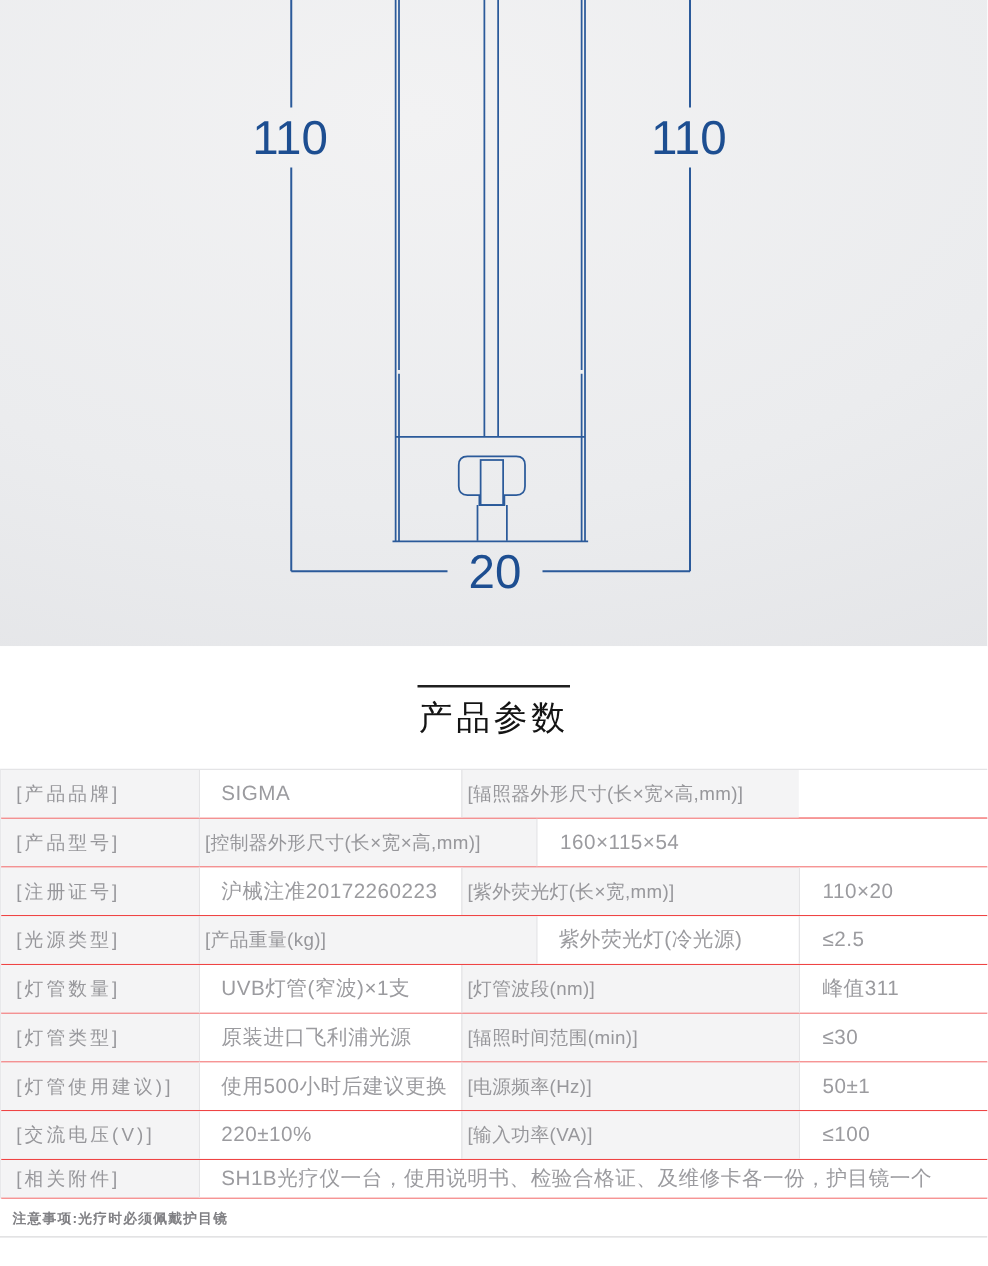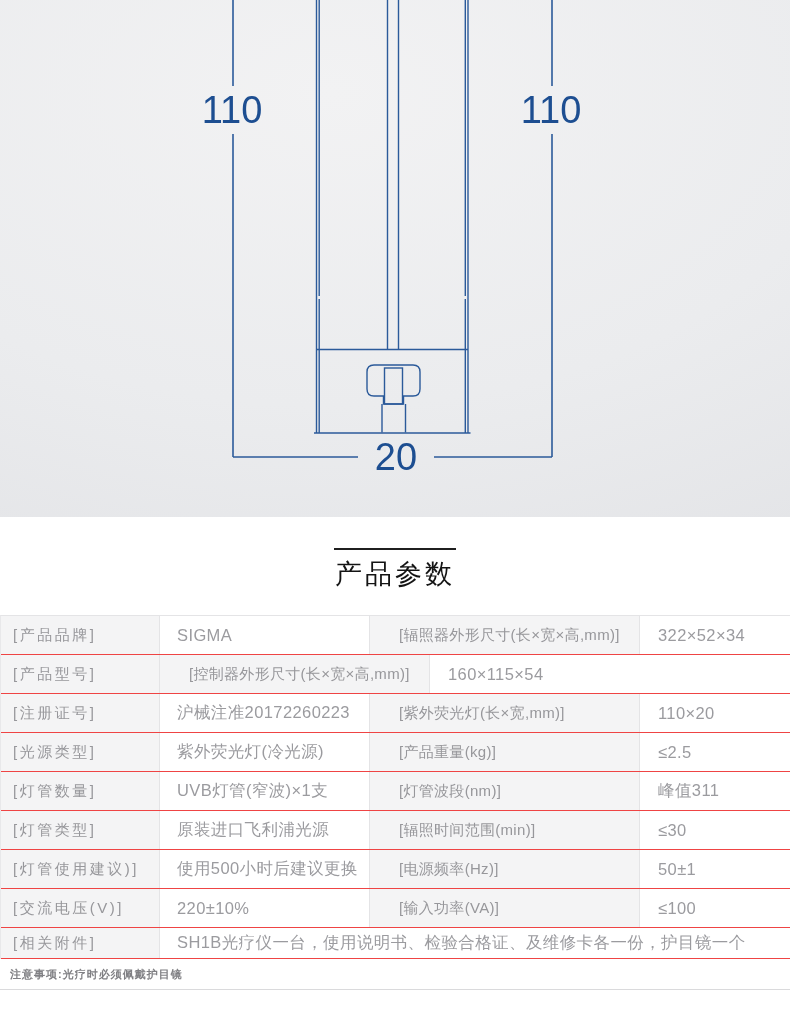--- a/index.html
+++ b/index.html
@@ -31,21 +31,21 @@
     width:790px;
     border-top:1px solid #e4e4e6;
     border-left:1px solid #e8e8ea;
     color:#9a9a9e;
   }
   .row { display:flex; width:100%; height:39px; border-bottom:1px solid #ef4444; }
   .row.acc { height:31px; }
   .cell { display:flex; align-items:center; overflow:hidden; white-space:nowrap; }
   .c1 { width:158px; background:#f4f4f5; padding-left:12px; }
   .c2 { width:210px; background:#ffffff; padding-left:17px; border-left:1px solid #e4e4e6; }
-  .c3 { width:270px; background:#f4f4f5; padding-left:29px; border-left:1px solid #e4e4e6; }
+  .c3 { width:270px; background:#f4f4f5; padding-left:4px; border-left:1px solid #e4e4e6; }
   .c4 { flex:1; background:#ffffff; padding-left:18px; border-left:1px solid #e4e4e6; }
   .label { font-size:15px; color:#97979b; }
   .c1.label { letter-spacing:2.5px; }
   .c3.label { letter-spacing:0.3px; }
   .value { font-size:16.5px; color:#9b9b9f; letter-spacing:0.4px; }
   .acc-value { flex:1; background:#ffffff; padding-left:17px; border-left:1px solid #e4e4e6;text-align:right; }
 
   
   .note-row {
     width:790px; height:31px; background:#ffffff;
@@ -104,40 +104,39 @@
     <div class="title-overline"></div>
     <h2 class="section-title">产品参数</h2>
   </section>
 
   <section class="spec-table">
 
     <div class="row">
       <div class="cell c1 label">[产品品牌]</div>
       <div class="cell c2 value">SIGMA</div>
       <div class="cell c3 label">[辐照器外形尺寸(长×宽×高,mm)]</div>
-      <div class="cell c4 value">322×52×34</div>
     </div>
 
     <div class="row">
       <div class="cell c1 label">[产品型号]</div>
       <div class="cell c3 label">[控制器外形尺寸(长×宽×高,mm)]</div>
       <div class="cell c4 value">160×115×54</div>
     </div>
 
     <div class="row">
       <div class="cell c1 label">[注册证号]</div>
       <div class="cell c2 value">沪械注准20172260223</div>
       <div class="cell c3 label">[紫外荧光灯(长×宽,mm)]</div>
       <div class="cell c4 value">110×20</div>
     </div>
 
     <div class="row">
       <div class="cell c1 label">[光源类型]</div>
+      <div class="cell c3 label">[产品重量(kg)]</div>
       <div class="cell c2 value">紫外荧光灯(冷光源)</div>
-      <div class="cell c3 label">[产品重量(kg)]</div>
       <div class="cell c4 value">≤2.5</div>
     </div>
 
     <div class="row">
       <div class="cell c1 label">[灯管数量]</div>
       <div class="cell c2 value">UVB灯管(窄波)×1支</div>
       <div class="cell c3 label">[灯管波段(nm)]</div>
       <div class="cell c4 value">峰值311</div>
     </div>
 

